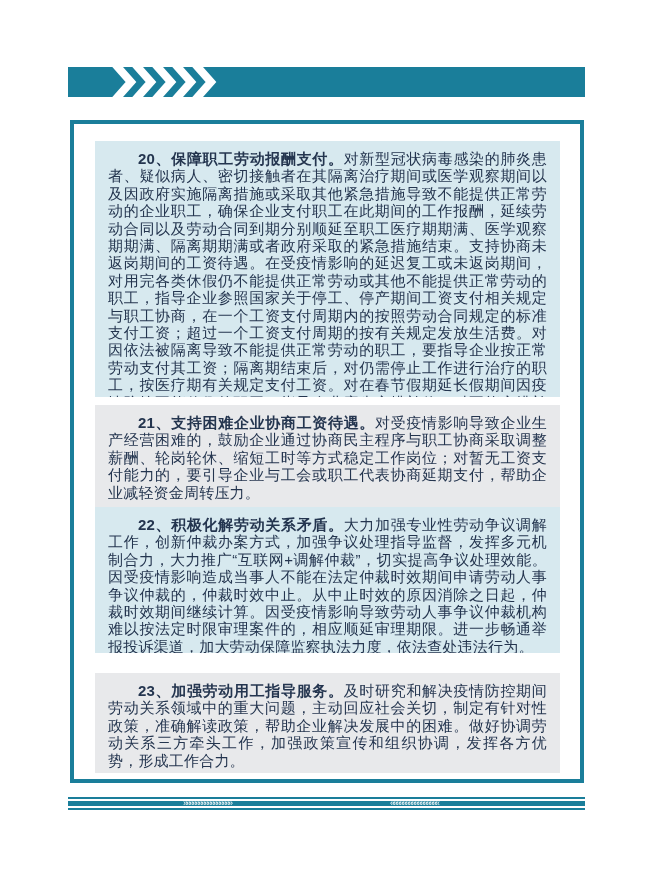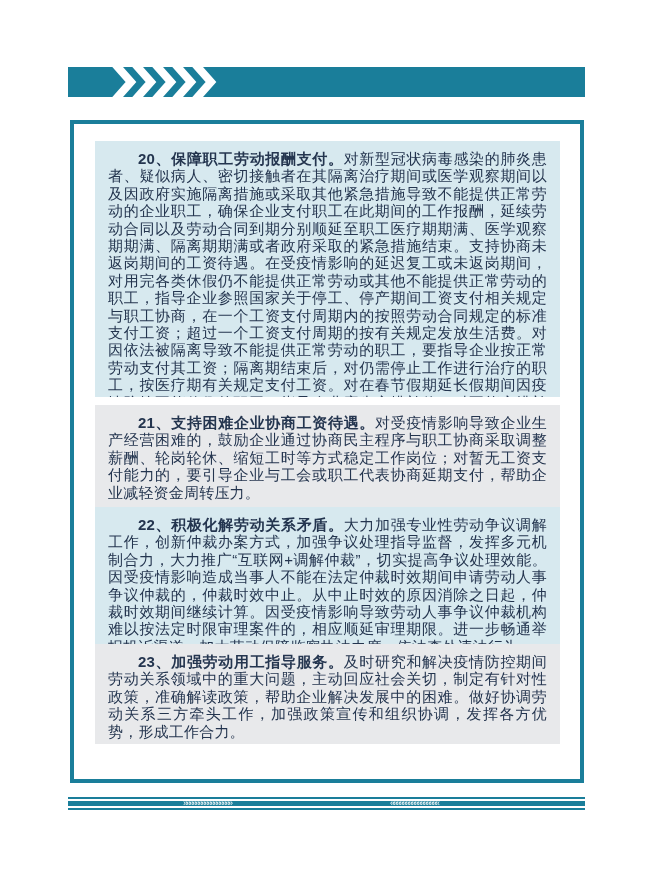--- a/index.html
+++ b/index.html
@@ -55,21 +55,21 @@
     color: #24354f;
     text-align: justify;
     text-indent: 2em;
     letter-spacing: 0.2px;
   }
   .para .num, .para .title { font-weight: bold; }
 
   .s20 { top: 17px;  height: 256px; }
   .s21 { top: 281px; height: 112px;  }
   .s22 { top: 383px; height: 146px; }
-  .s23 { top: 520px; height: 100px; }
+  .s23 { top: 549px; height: 100px; }
 
   
   .footer-bar {
     position: absolute;
     left: 68px;
     top: 797px;
     width: 517px;
     height: 13px;
   }
   .footer-bar .stripe-thin {

